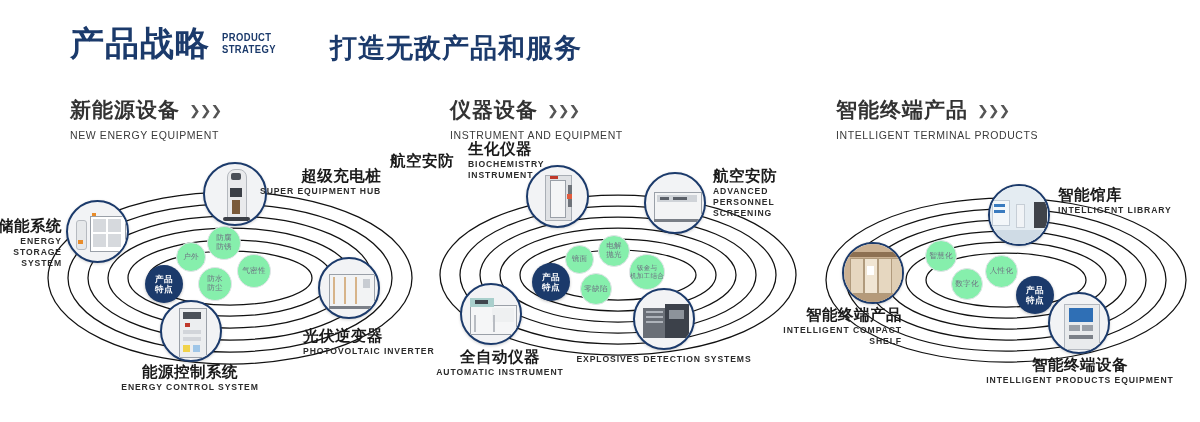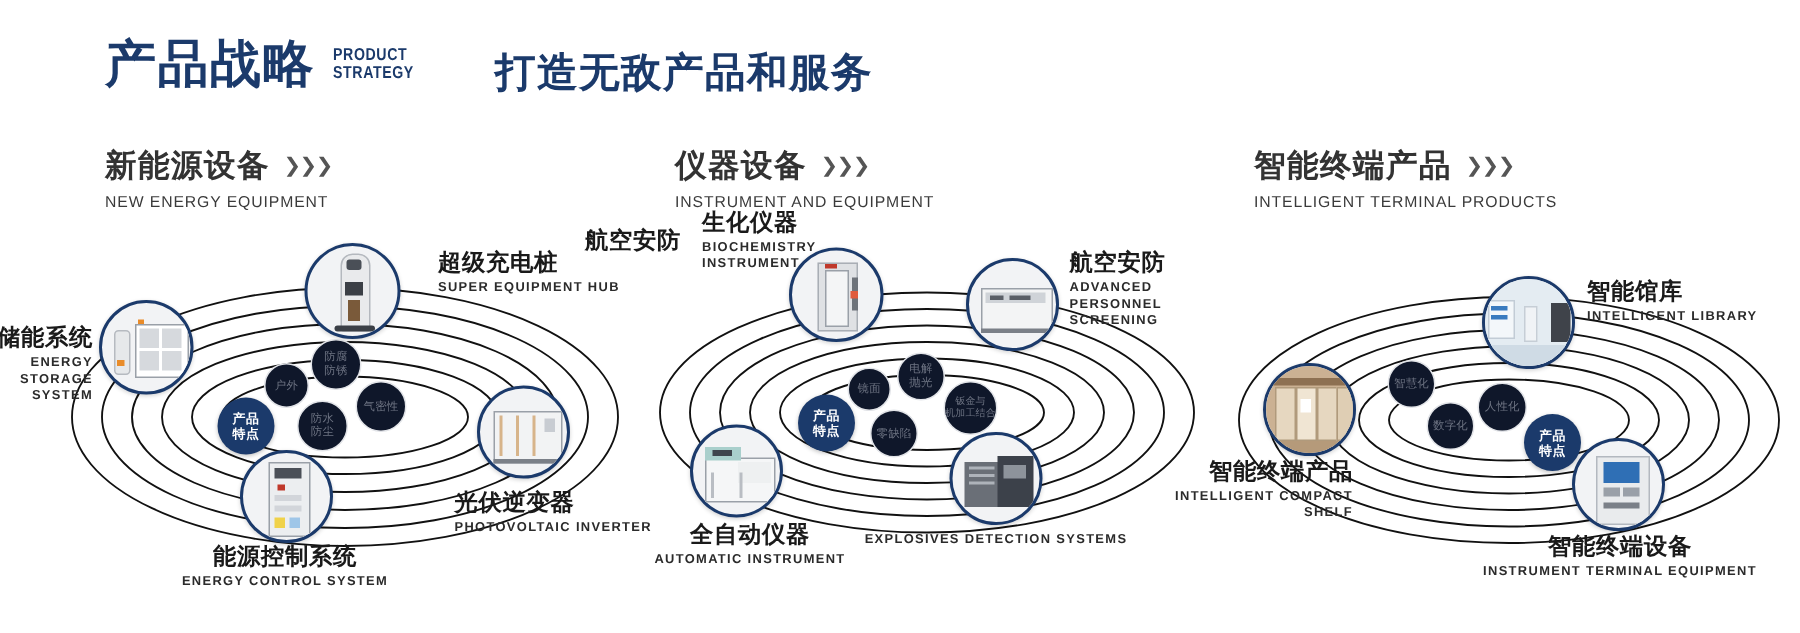--- a/index.html
+++ b/index.html
@@ -63,21 +63,21 @@
   .nlabel{position:absolute;white-space:nowrap;}
   .nlabel .cn{font-size:15.5px;font-weight:bold;color:#1a1a1a;letter-spacing:.5px;line-height:17px;}
   .nlabel .en{font-size:8.6px;color:#2b2b2b;letter-spacing:.9px;line-height:11px;font-weight:600;margin-top:2px;}
   .nlabel.right{text-align:left;}
   .nlabel.rightal{text-align:right;}
   .nlabel.center{text-align:center;}
 
   
   .feat{
     position:absolute;border-radius:50%;
-    background:#0f172a;border:1px solid #e2e4e8;
+    background:#86efac;border:1px solid #e2e4e8;
     display:flex;align-items:center;justify-content:center;
     text-align:center;color:#6d7382;
     font-size:7.6px;line-height:8.6px;letter-spacing:.2px;
     box-sizing:border-box;
   }
   .feat.core{
     background:#1b3a6b;border:none;color:#ffffff;font-weight:bold;
     font-size:8.6px;line-height:10px;letter-spacing:.4px;
     box-shadow:0 1px 3px rgba(0,0,0,.25);
   }
@@ -173,21 +173,21 @@
 
     <div class="node" style="left:163px;top:2px;width:64px;height:64px;">
       <div class="art">
         <div class="a-gray" style="left:22px;top:5px;width:18px;height:50px;border-radius:8px 8px 2px 2px;background:#e9eaec;border:1px solid #b4b8be;"></div>
         <div class="a-dark" style="left:26px;top:9px;width:10px;height:7px;background:#4a4f57;border-radius:2px;"></div>
         <div class="a-dark" style="left:25px;top:24px;width:12px;height:9px;background:#3b3f46;"></div>
         <div class="a-dark" style="left:27px;top:36px;width:8px;height:14px;background:#7a5a3a;"></div>
         <div class="a-dark" style="left:18px;top:53px;width:27px;height:4px;background:#3b3f46;border-radius:2px;"></div>
       </div>
     </div>
-    <div class="nlabel right" style="left:252px;top:7px;">
+    <div class="nlabel right" style="left:220px;top:7px;text-align:right;">
       <div class="cn">超级充电桩</div>
       <div class="en">SUPER EQUIPMENT HUB</div>
     </div>
 
     <div class="node" style="left:278px;top:97px;width:62px;height:62px;">
       <div class="art">
         <div class="a-cab" style="left:9px;top:15px;width:44px;height:33px;background:#f2f3f4;"></div>
         <div class="a-gray" style="left:13px;top:18px;width:2px;height:27px;background:#d7b48a;"></div>
         <div class="a-gray" style="left:24px;top:18px;width:2px;height:27px;background:#d7b48a;"></div>
         <div class="a-gray" style="left:35px;top:18px;width:2px;height:27px;background:#d7b48a;"></div>
@@ -358,17 +358,17 @@
       <div class="art">
         <div class="a-gray" style="left:14px;top:10px;width:34px;height:44px;background:#e9ebed;border:1px solid #b3b8bf;"></div>
         <div class="a-screen" style="left:19px;top:14px;width:24px;height:14px;background:#2f6fb5;"></div>
         <div class="a-gray" style="left:19px;top:31px;width:11px;height:6px;background:#9aa0a8;"></div>
         <div class="a-gray" style="left:32px;top:31px;width:11px;height:6px;background:#9aa0a8;"></div>
         <div class="a-dark" style="left:19px;top:41px;width:24px;height:4px;background:#7b8088;"></div>
       </div>
     </div>
     <div class="nlabel center" style="left:160px;top:176px;width:200px;">
       <div class="cn">智能终端设备</div>
-      <div class="en">INSTRUMENT TERMINAL EQUIPMENT</div>
+      <div class="en">INTELLIGENT PRODUCTS EQUIPMENT</div>
     </div>
   </div>
 
 </div>
 
 </body></html>

